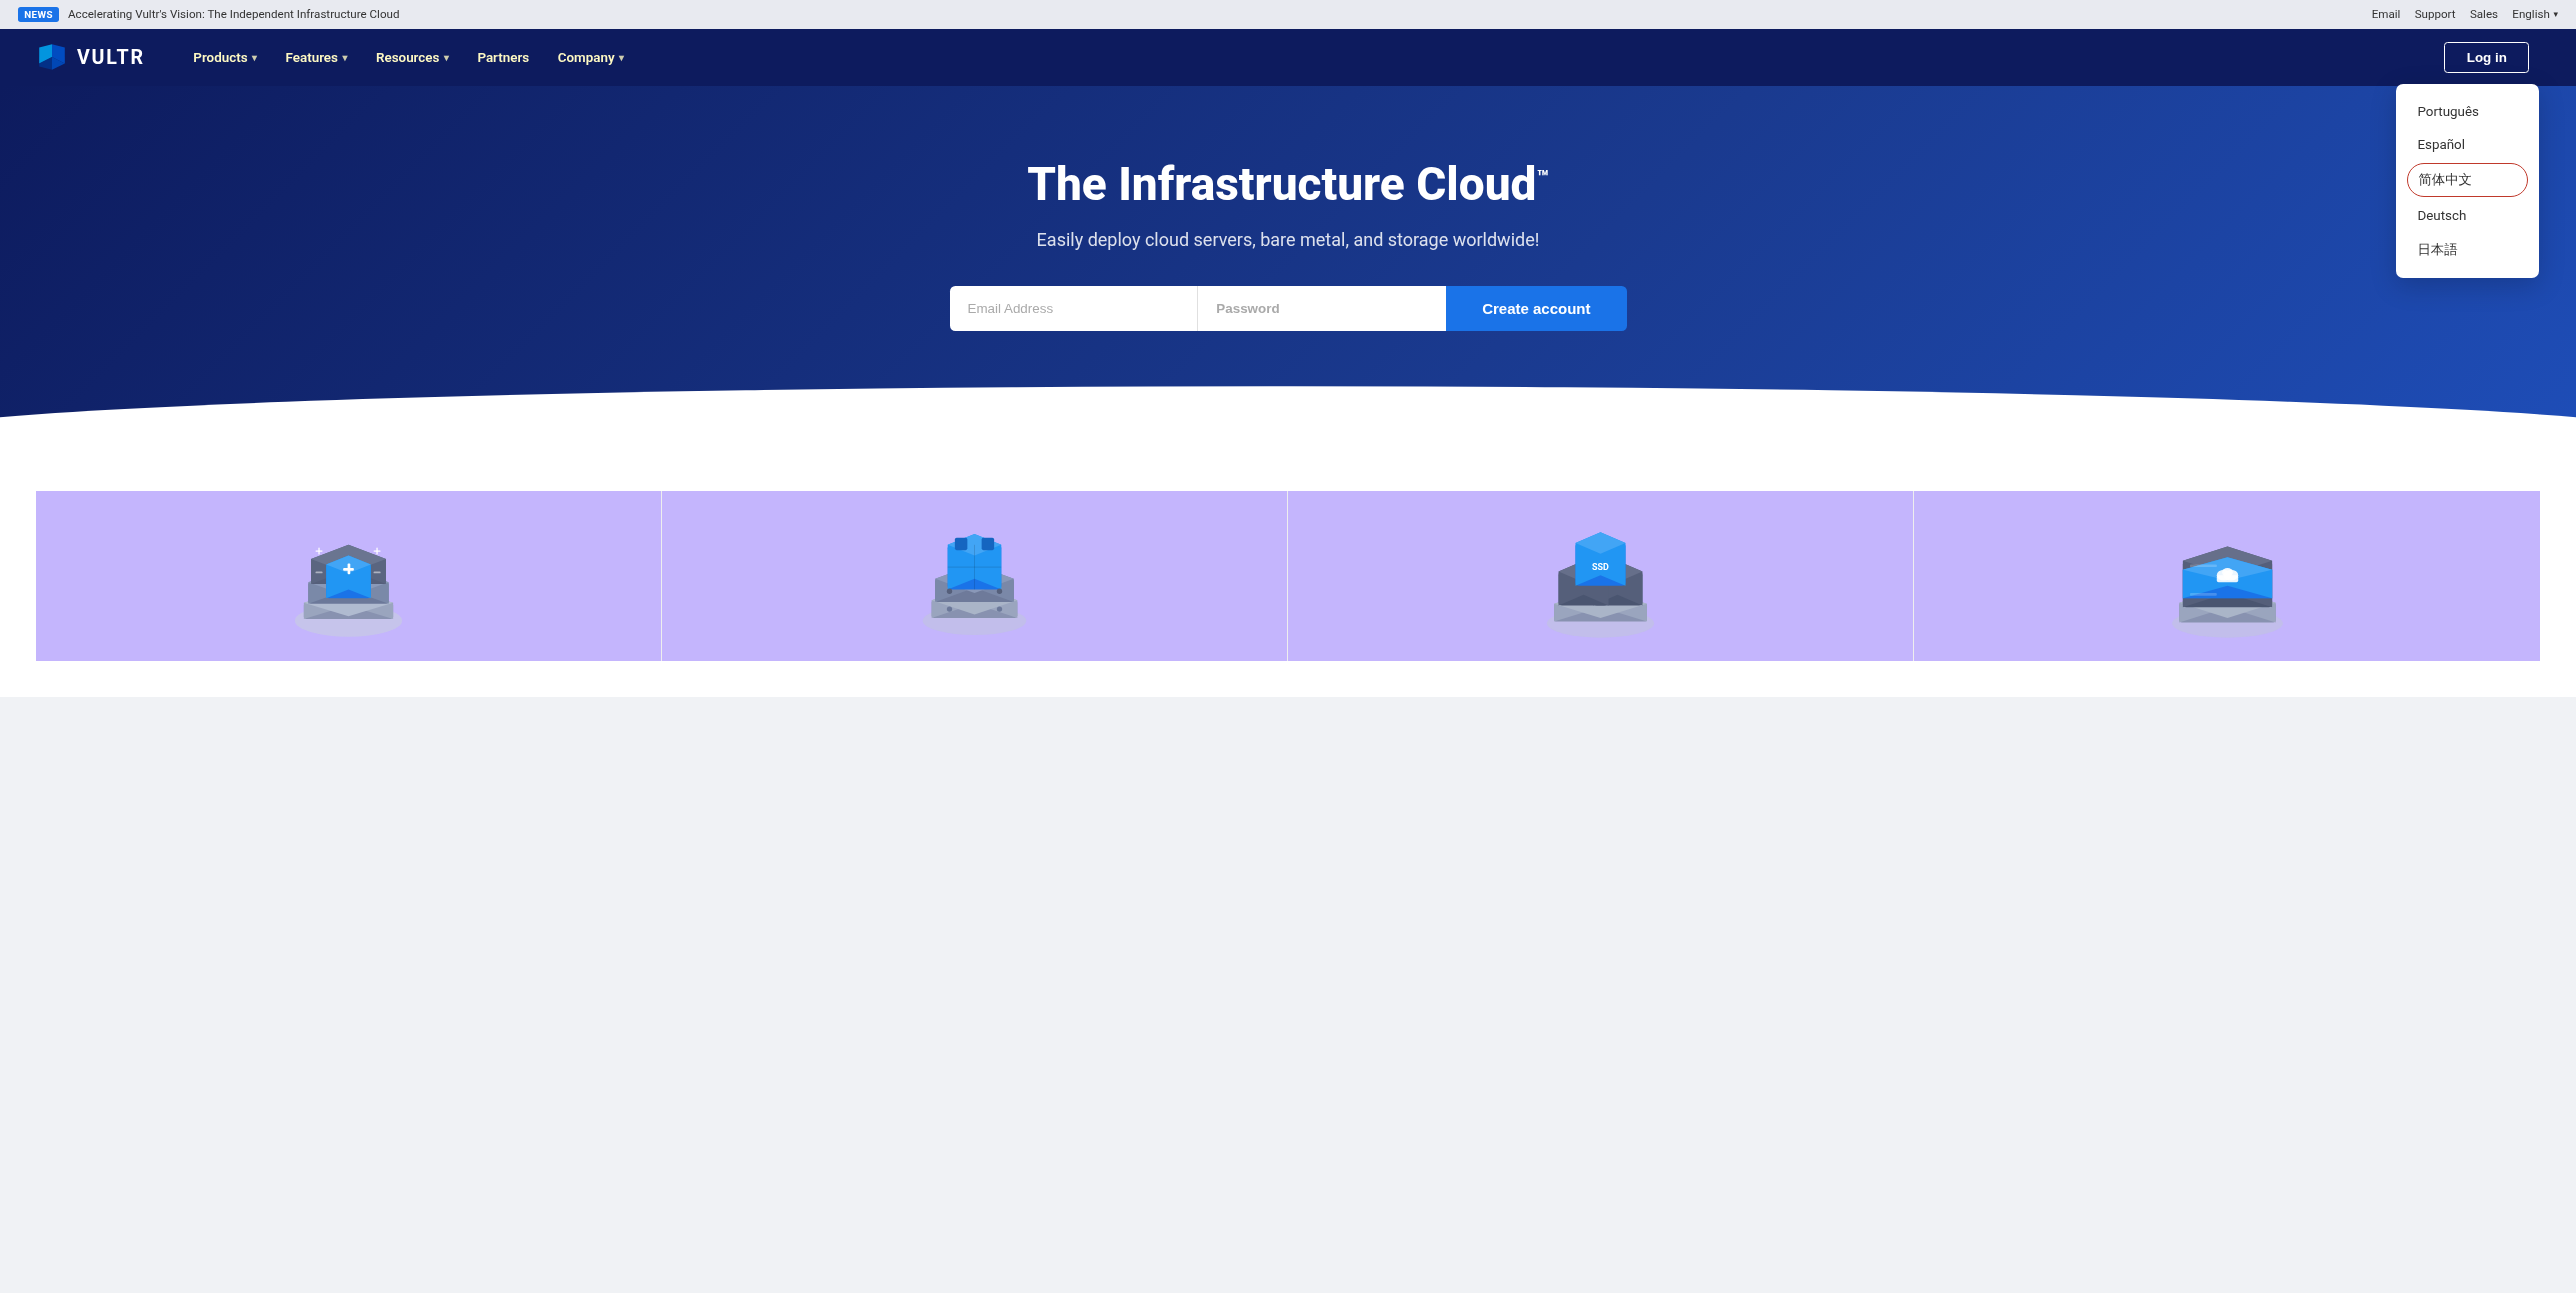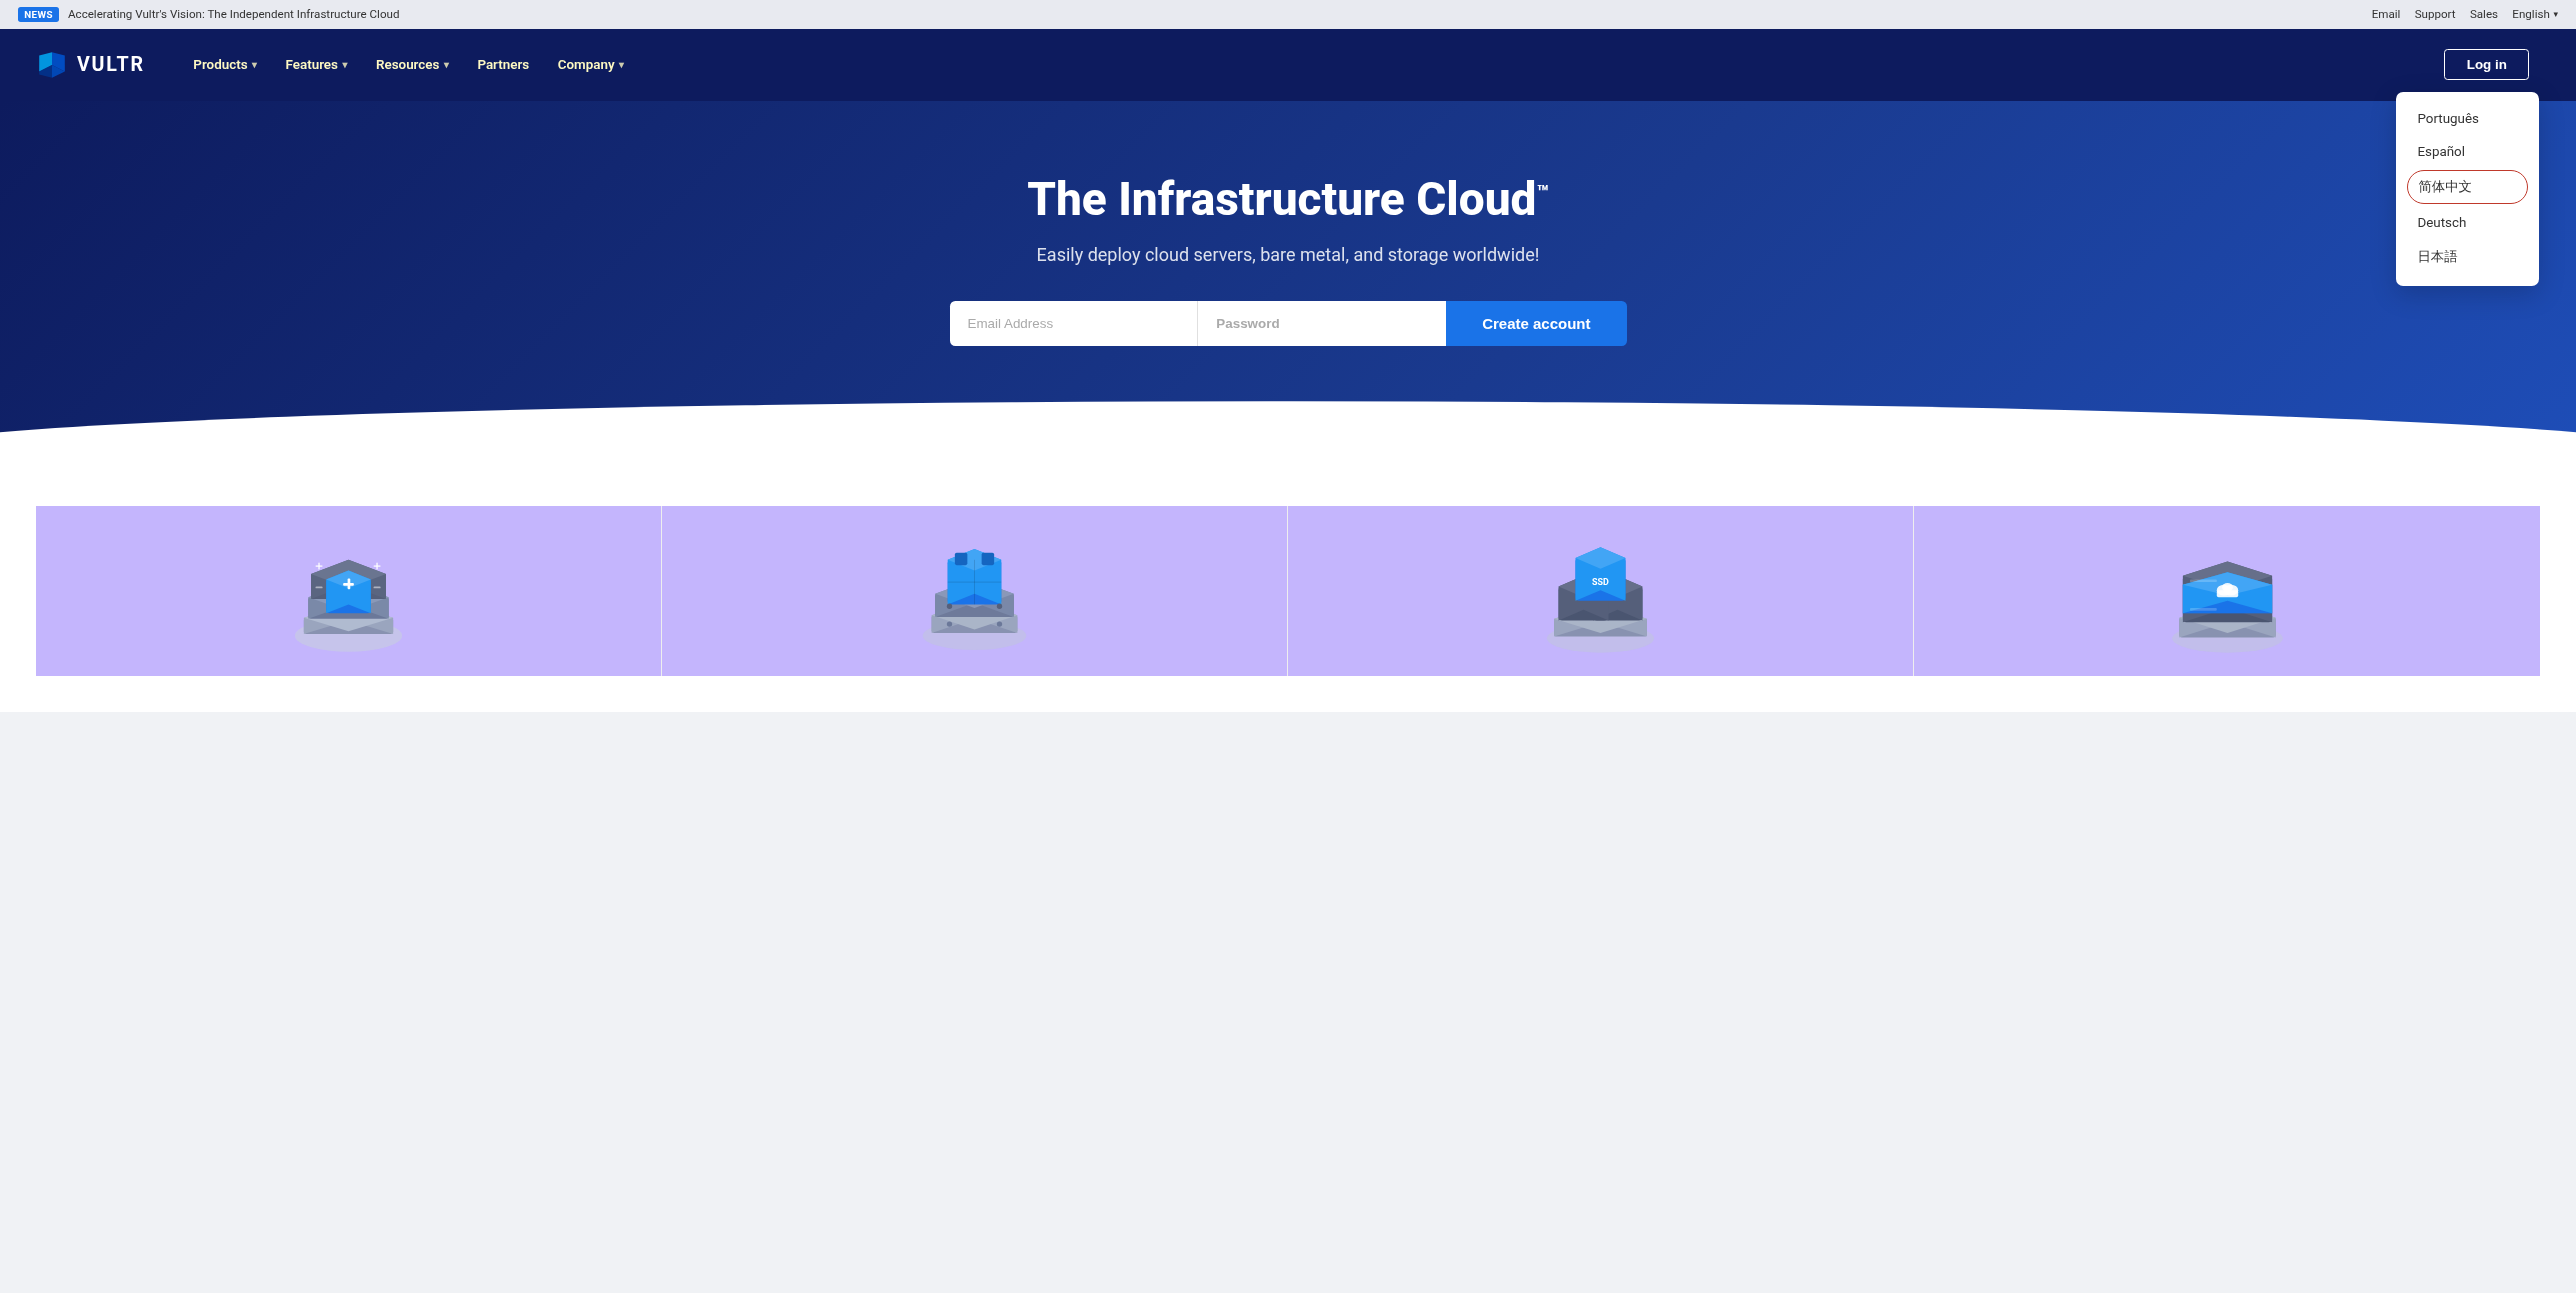--- a/index.html
+++ b/index.html
@@ -47,21 +47,21 @@
       font-size: 11.6px;
     }
     .lang-selector .chevron { font-size: 9px; }
 
     
     nav {
       background: #0d1b5e;
       padding: 0 36px;
       display: flex;
       align-items: center;
-      height: 72px;
+      height: 57px;
       position: relative;
     }
     .logo {
       display: flex;
       align-items: center;
       gap: 9px;
       color: white;
       font-size: 19.6px;
       font-weight: 700;
       letter-spacing: 1.8px;

